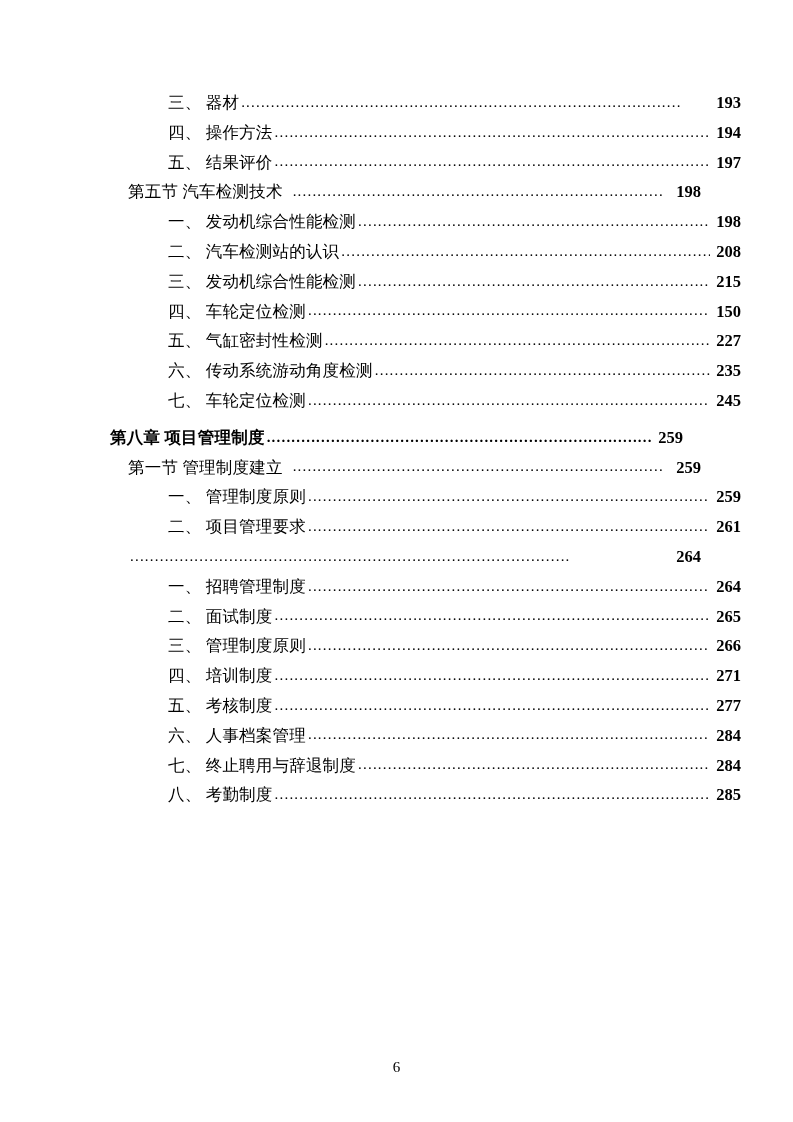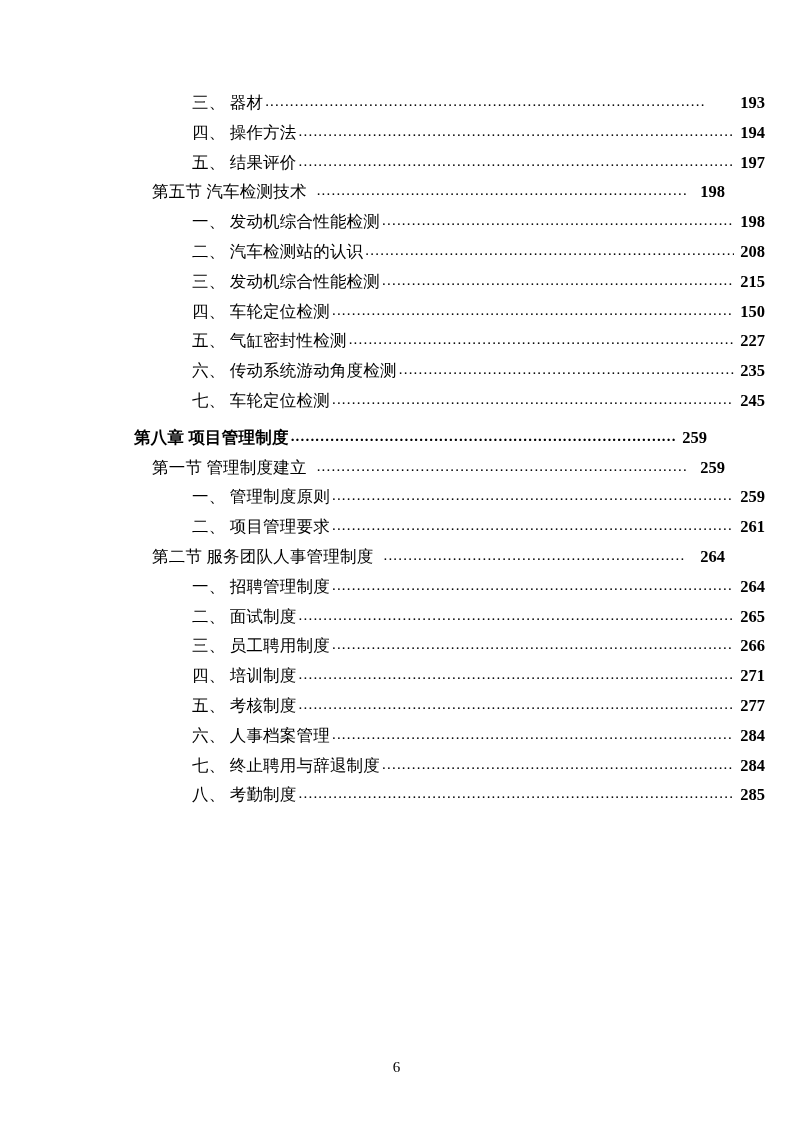--- a/index.html
+++ b/index.html
@@ -20,27 +20,26 @@
     width: 793px;
     height: 1122px;
     box-sizing: border-box;
     padding: 95px 110px 0 110px;
   }
   .toc {
     display: block;
   }
   .toc-entry {
     display: flex;
-    align-items: flex-start;
+    align-items: center;
     width: 100%;
     font-size: 16.5px;
     line-height: 1.0;
     margin-bottom: 13.3px;
     white-space: nowrap;
-    margin-left: 24px;
   }
   .toc-entry .label {
     flex: 0 0 auto;
     letter-spacing: 0.2px;
   }
   .toc-entry .leader {
     flex: 1 1 auto;
     overflow: hidden;
     white-space: nowrap;
     margin: 0 1px 0 2px;
@@ -164,36 +163,35 @@
         <span class="label">一、 管理制度原则</span>
         <span class="leader">.........................................................................................</span>
         <span class="page-num">259</span>
       </div>
       <div class="toc-entry lvl-sub">
         <span class="label">二、 项目管理要求</span>
         <span class="leader">.........................................................................................</span>
         <span class="page-num">261</span>
       </div>
       <div class="toc-entry lvl-section">
-        <span class="label">第二节 服务团队人事管理制度</span>
         <span class="leader">.........................................................................................</span>
         <span class="page-num">264</span>
       </div>
       <div class="toc-entry lvl-sub">
         <span class="label">一、 招聘管理制度</span>
         <span class="leader">.........................................................................................</span>
         <span class="page-num">264</span>
       </div>
       <div class="toc-entry lvl-sub">
         <span class="label">二、 面试制度</span>
         <span class="leader">.........................................................................................</span>
         <span class="page-num">265</span>
       </div>
       <div class="toc-entry lvl-sub">
-        <span class="label">三、 员工聘用制度</span>
+        <span class="label">三、 管理制度原则</span>
         <span class="leader">.........................................................................................</span>
         <span class="page-num">266</span>
       </div>
       <div class="toc-entry lvl-sub">
         <span class="label">四、 培训制度</span>
         <span class="leader">.........................................................................................</span>
         <span class="page-num">271</span>
       </div>
       <div class="toc-entry lvl-sub">
         <span class="label">五、 考核制度</span>

